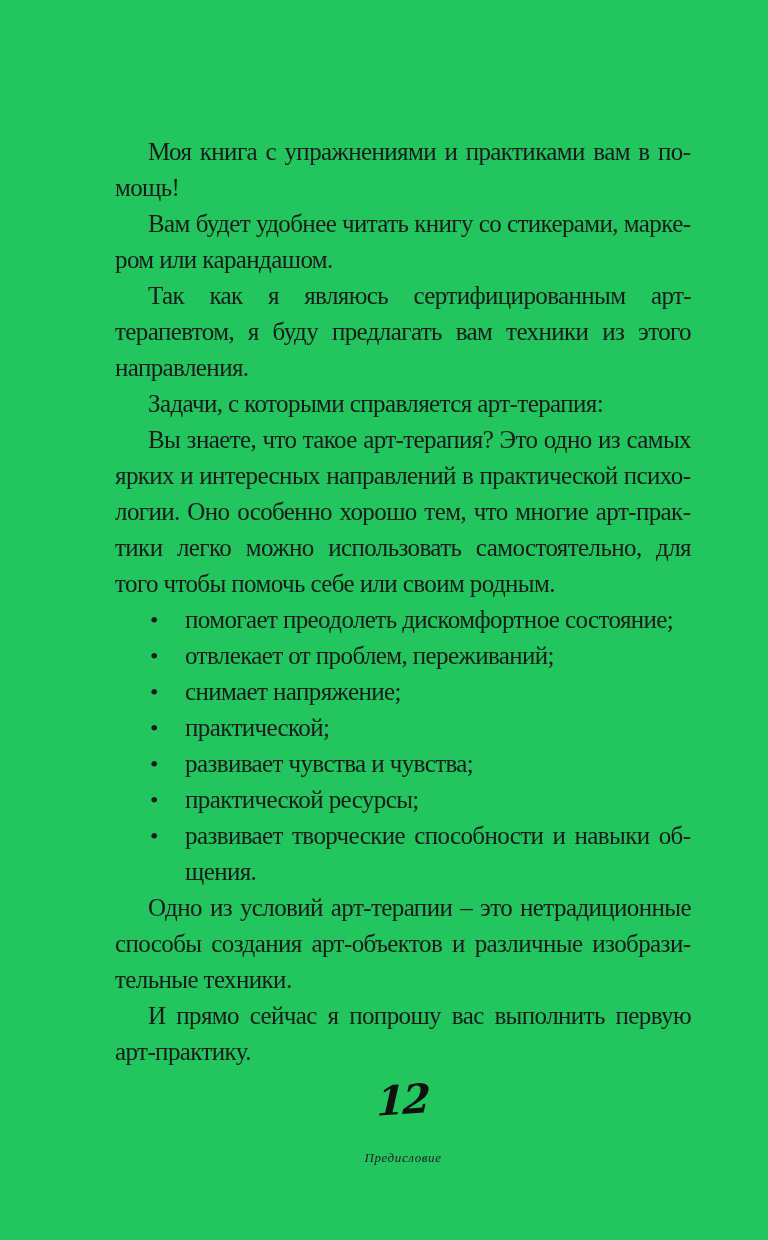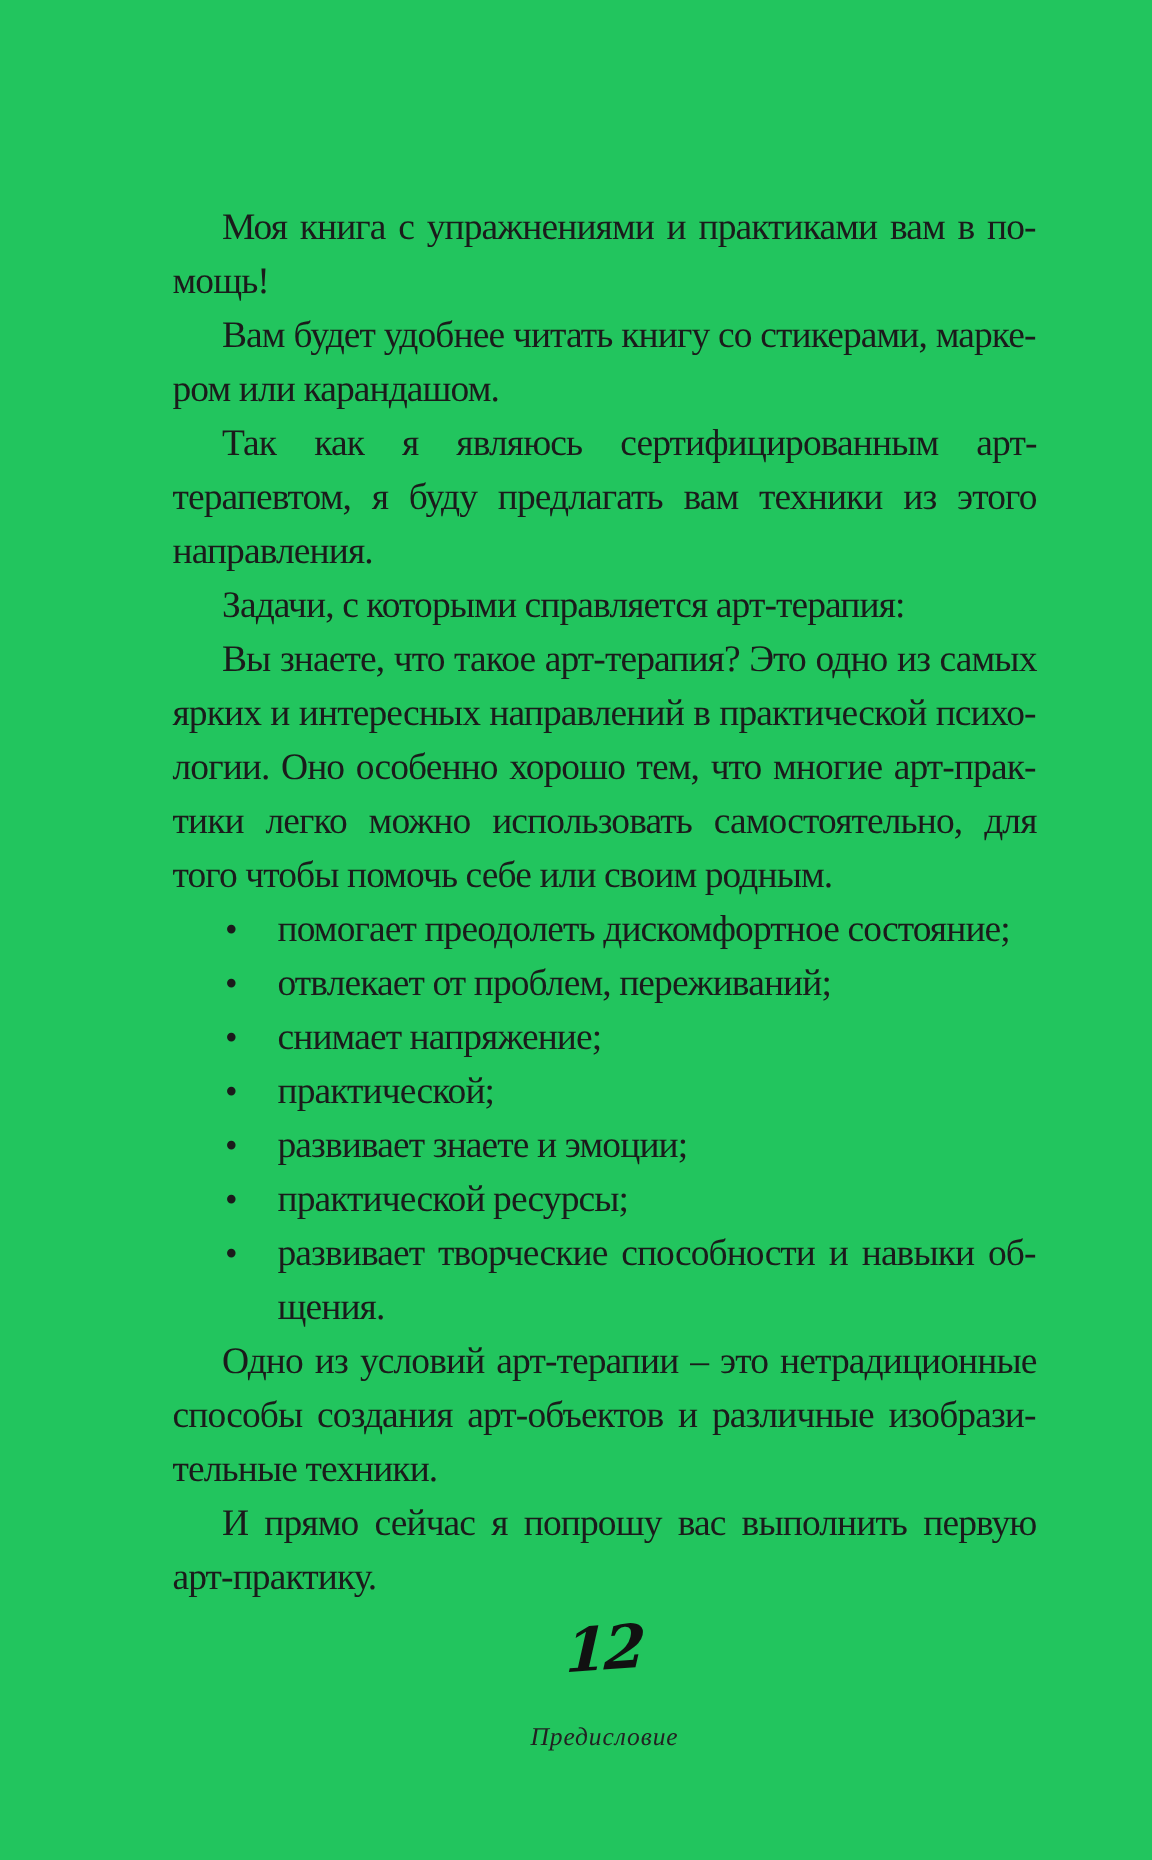--- a/index.html
+++ b/index.html
@@ -61,21 +61,21 @@
     font-size: 40px;
     line-height: 44px;
     letter-spacing: -2px;
     transform: rotate(-4deg) skewX(-6deg);
     color: #111111;
   }
   .chapter-footer {
     margin-top: 16px;
     text-align: center;
     font-style: italic;
-    font-size: 17px;
+    font-size: 13px;
     letter-spacing: 0.6px;
     color: #222222;
   }
 </style>
 </head>
 <body>
 
 <div class="page">
   <div class="text-col">
 
@@ -98,21 +98,21 @@
       <li>
         <span class="bullet">•</span>
         <span>снимает напряжение;</span>
       </li>
       <li>
         <span class="bullet">•</span>
         <span>практической;</span>
       </li>
       <li>
         <span class="bullet">•</span>
-        <span>развивает знаете и эмоции;</span>
+        <span>развивает чувства и чувства;</span>
       </li>
       <li>
         <span class="bullet">•</span>
         <span>практической ресурсы;</span>
       </li>
       <li>
         <span class="bullet">•</span>
         <span>развивает творческие способности и навыки об­щения.</span>
       </li>
     </ul>

